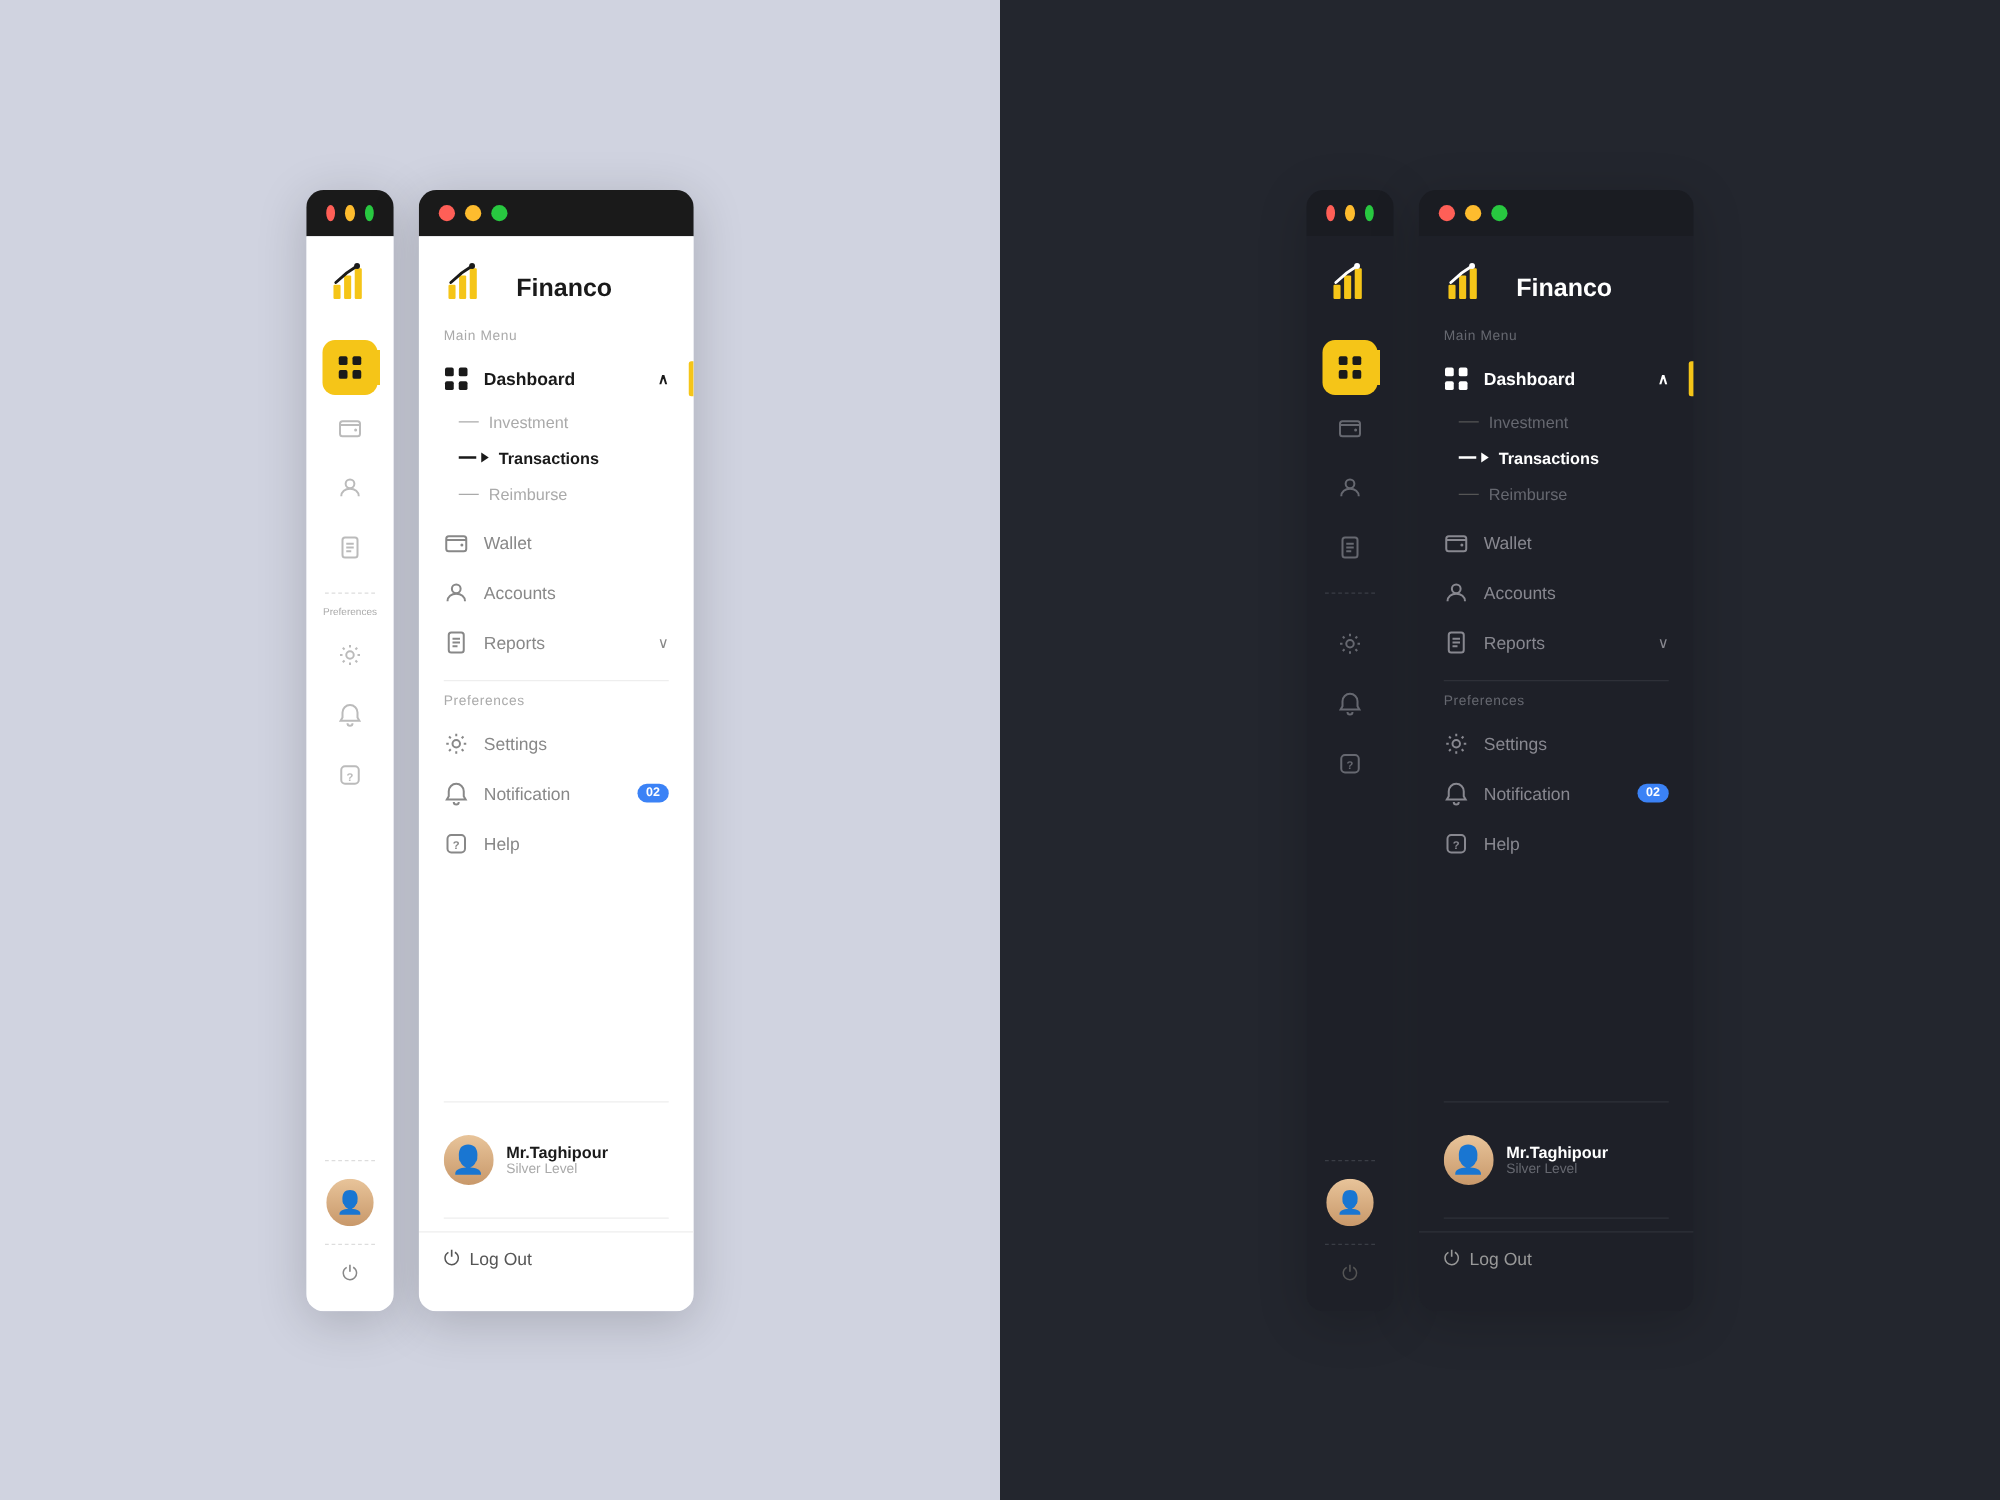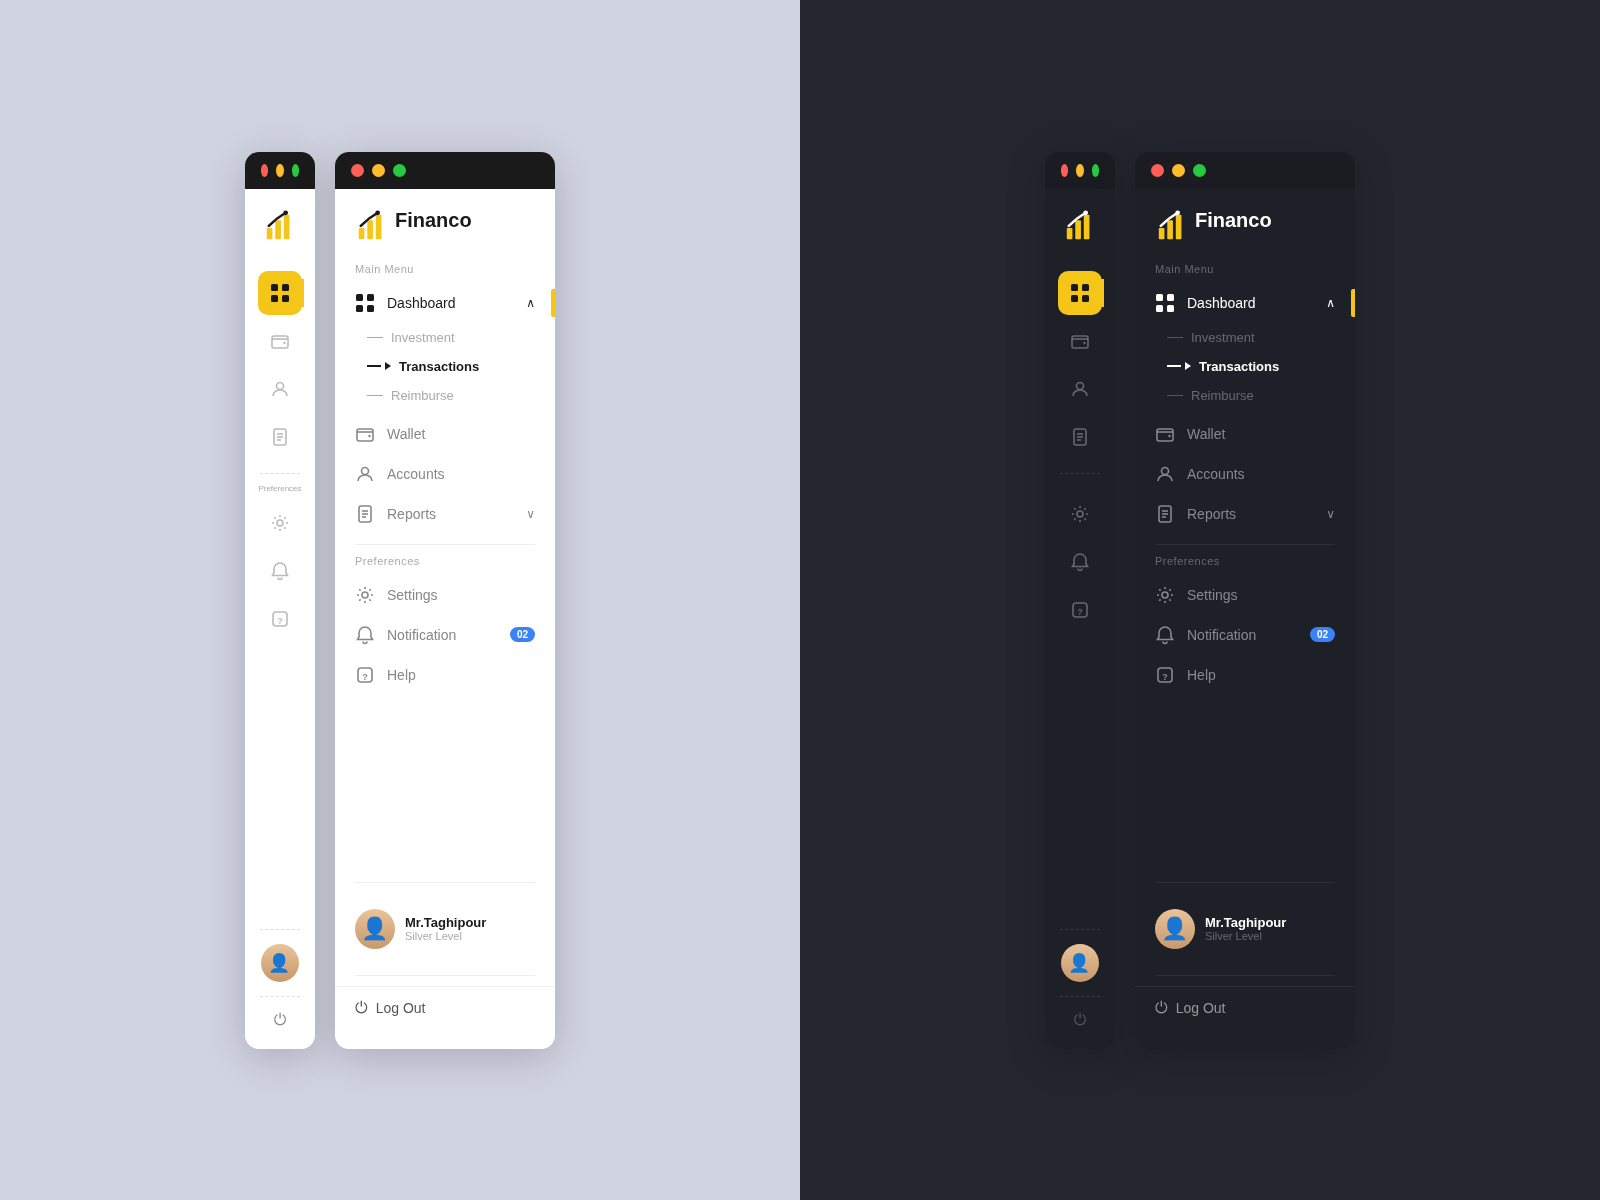--- a/index.html
+++ b/index.html
@@ -95,22 +95,22 @@
     .window.light-win .sidebar-wide {
       background: #ffffff;
     }
     .window.dark-win .sidebar-wide {
       background: #1e2028;
     }
 
     
     .logo-area {
       display: flex;
-      align-items: flex-start;
-      gap: 6px;
+      align-items: flex-end;
+      gap: 24px;
       padding: 0 20px 20px;
     }
 
     .logo-text {
       font-size: 20px;
       font-weight: 700;
     }
 
     .window.light-win .logo-text { color: #1a1a1a; }
     .window.dark-win .logo-text { color: #ffffff; }
@@ -135,21 +135,21 @@
       cursor: pointer;
       position: relative;
       font-size: 14px;
       font-weight: 500;
     }
 
     .window.light-win .nav-item { color: #888888; }
     .window.dark-win .nav-item { color: #888890; }
 
     .nav-item.active {
-      font-weight: 400;
+      font-weight: 700;
     }
     .window.light-win .nav-item.active { color: #1a1a1a; }
     .window.dark-win .nav-item.active { color: #ffffff; }
 
     .active-bar {
       position: absolute;
       right: 0;
       top: 50%;
       transform: translateY(-50%);
       width: 4px;

